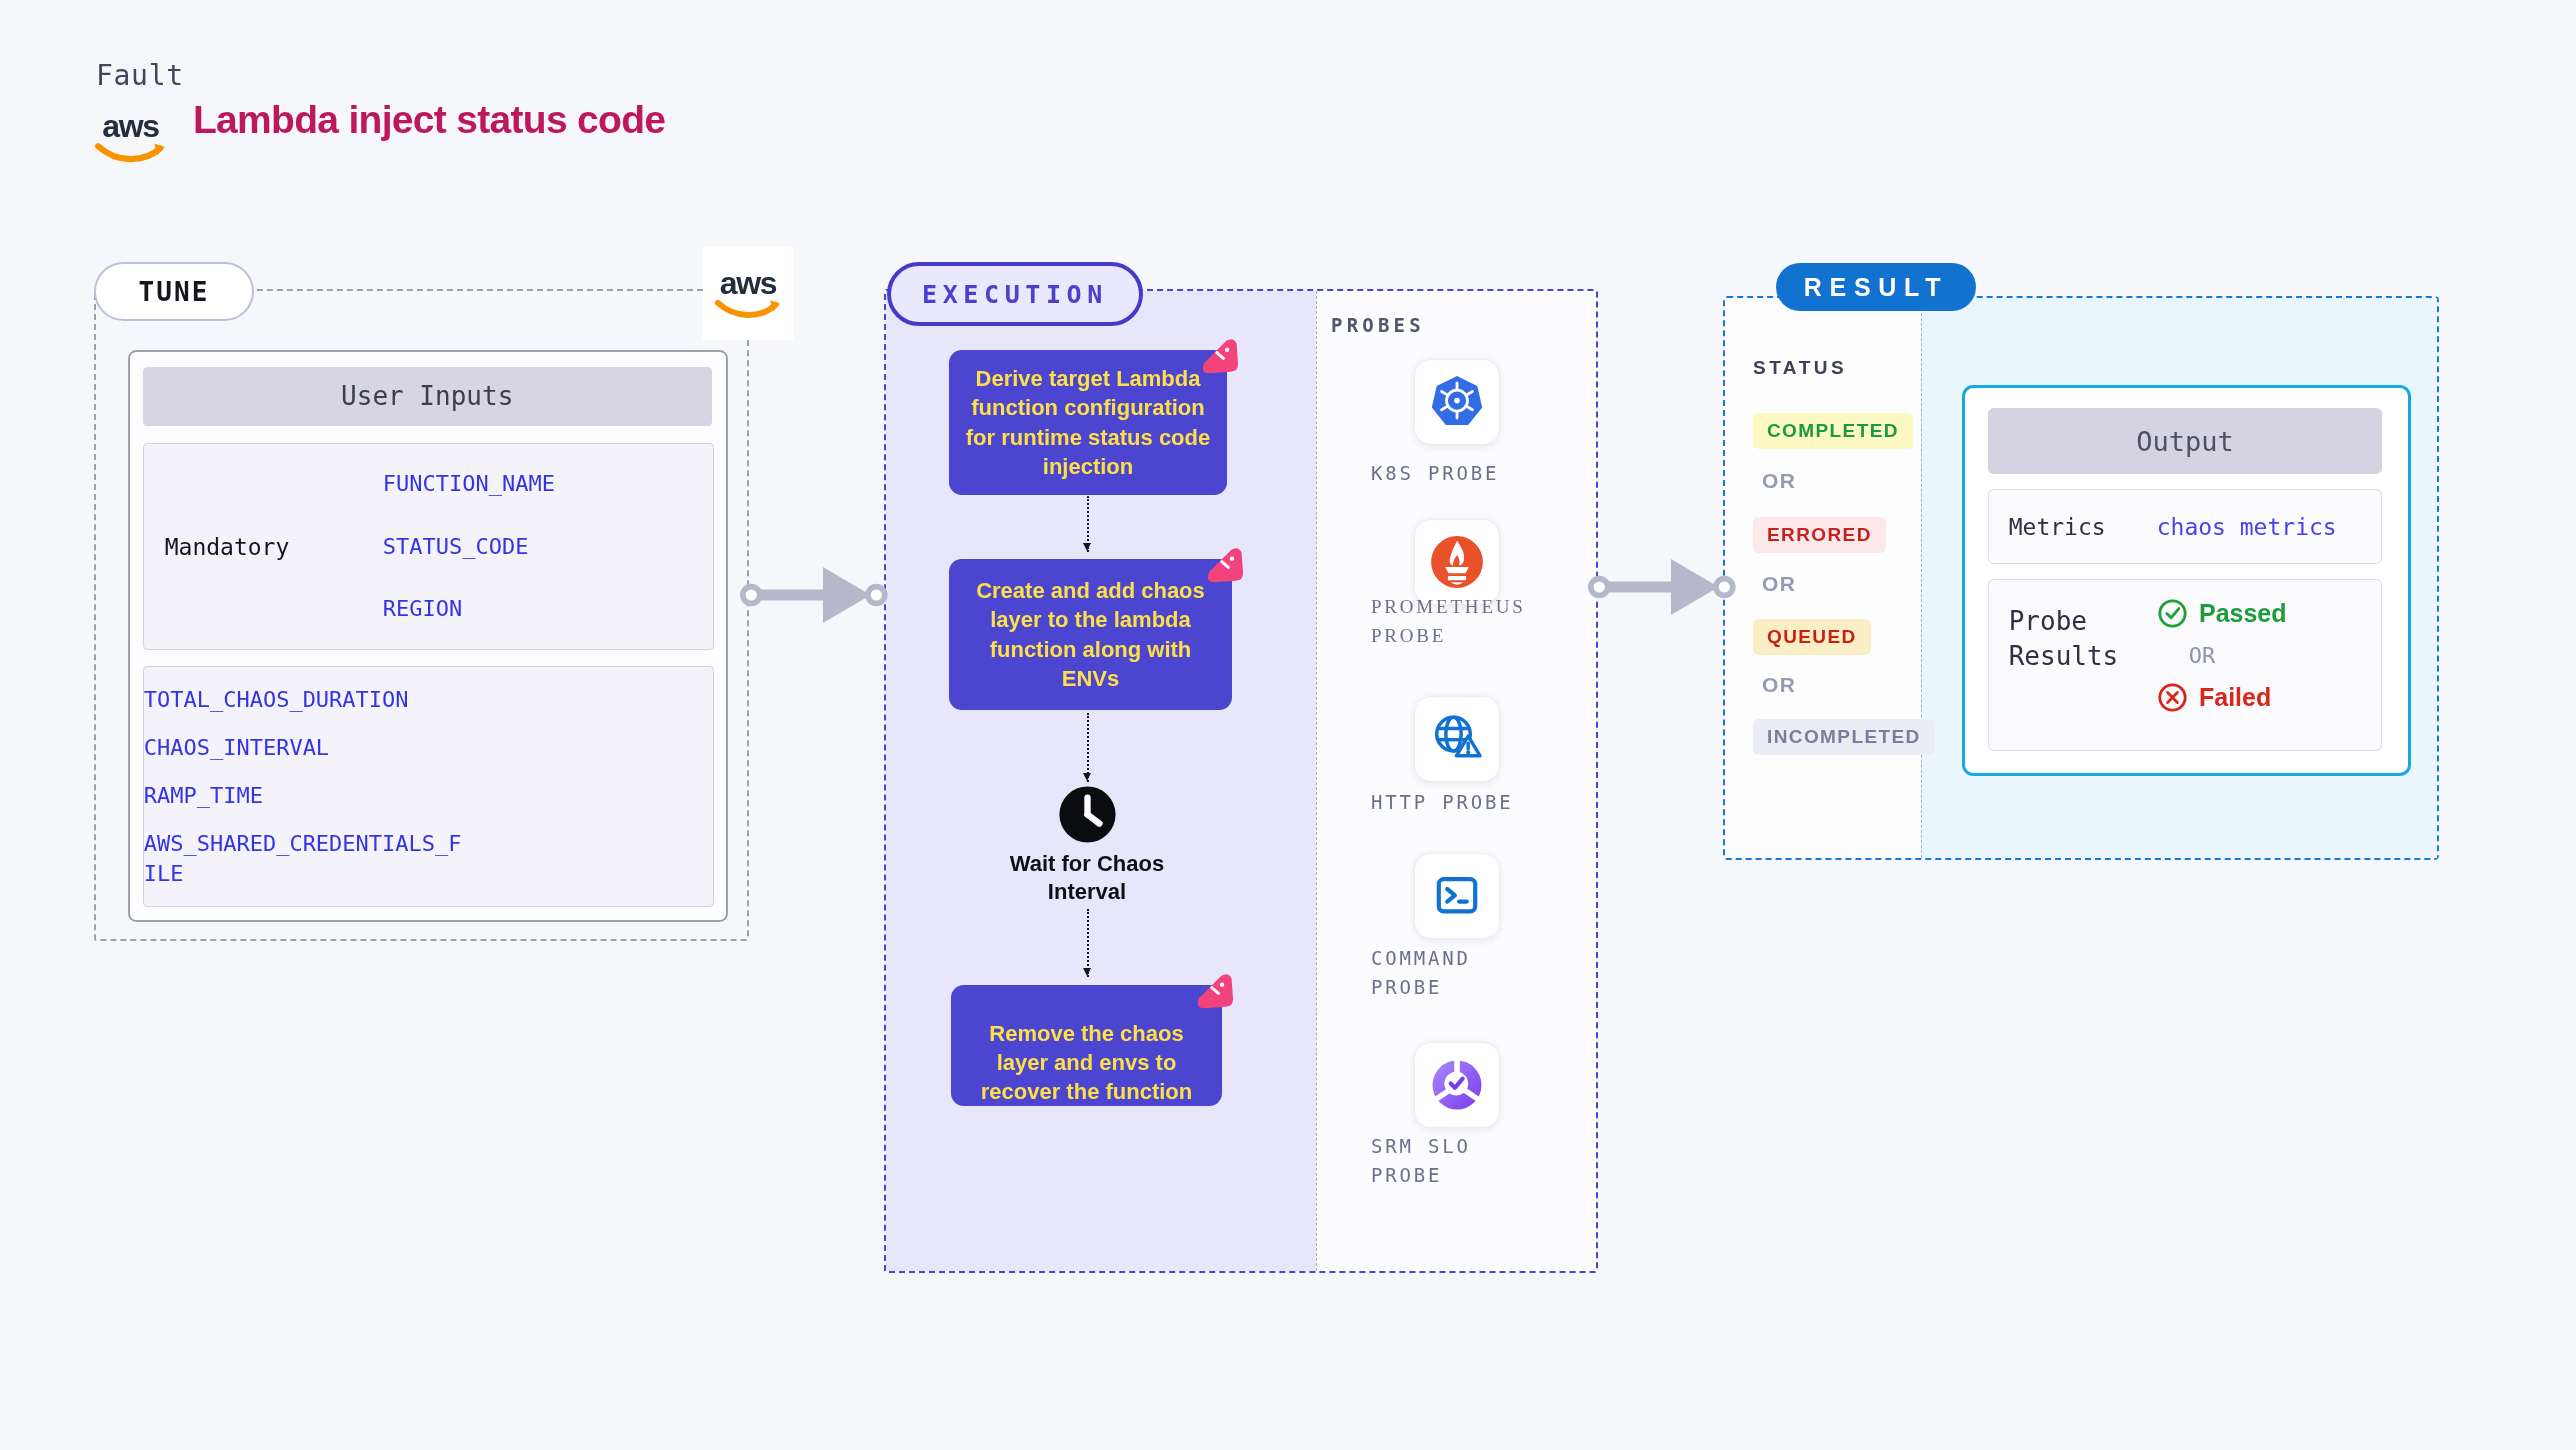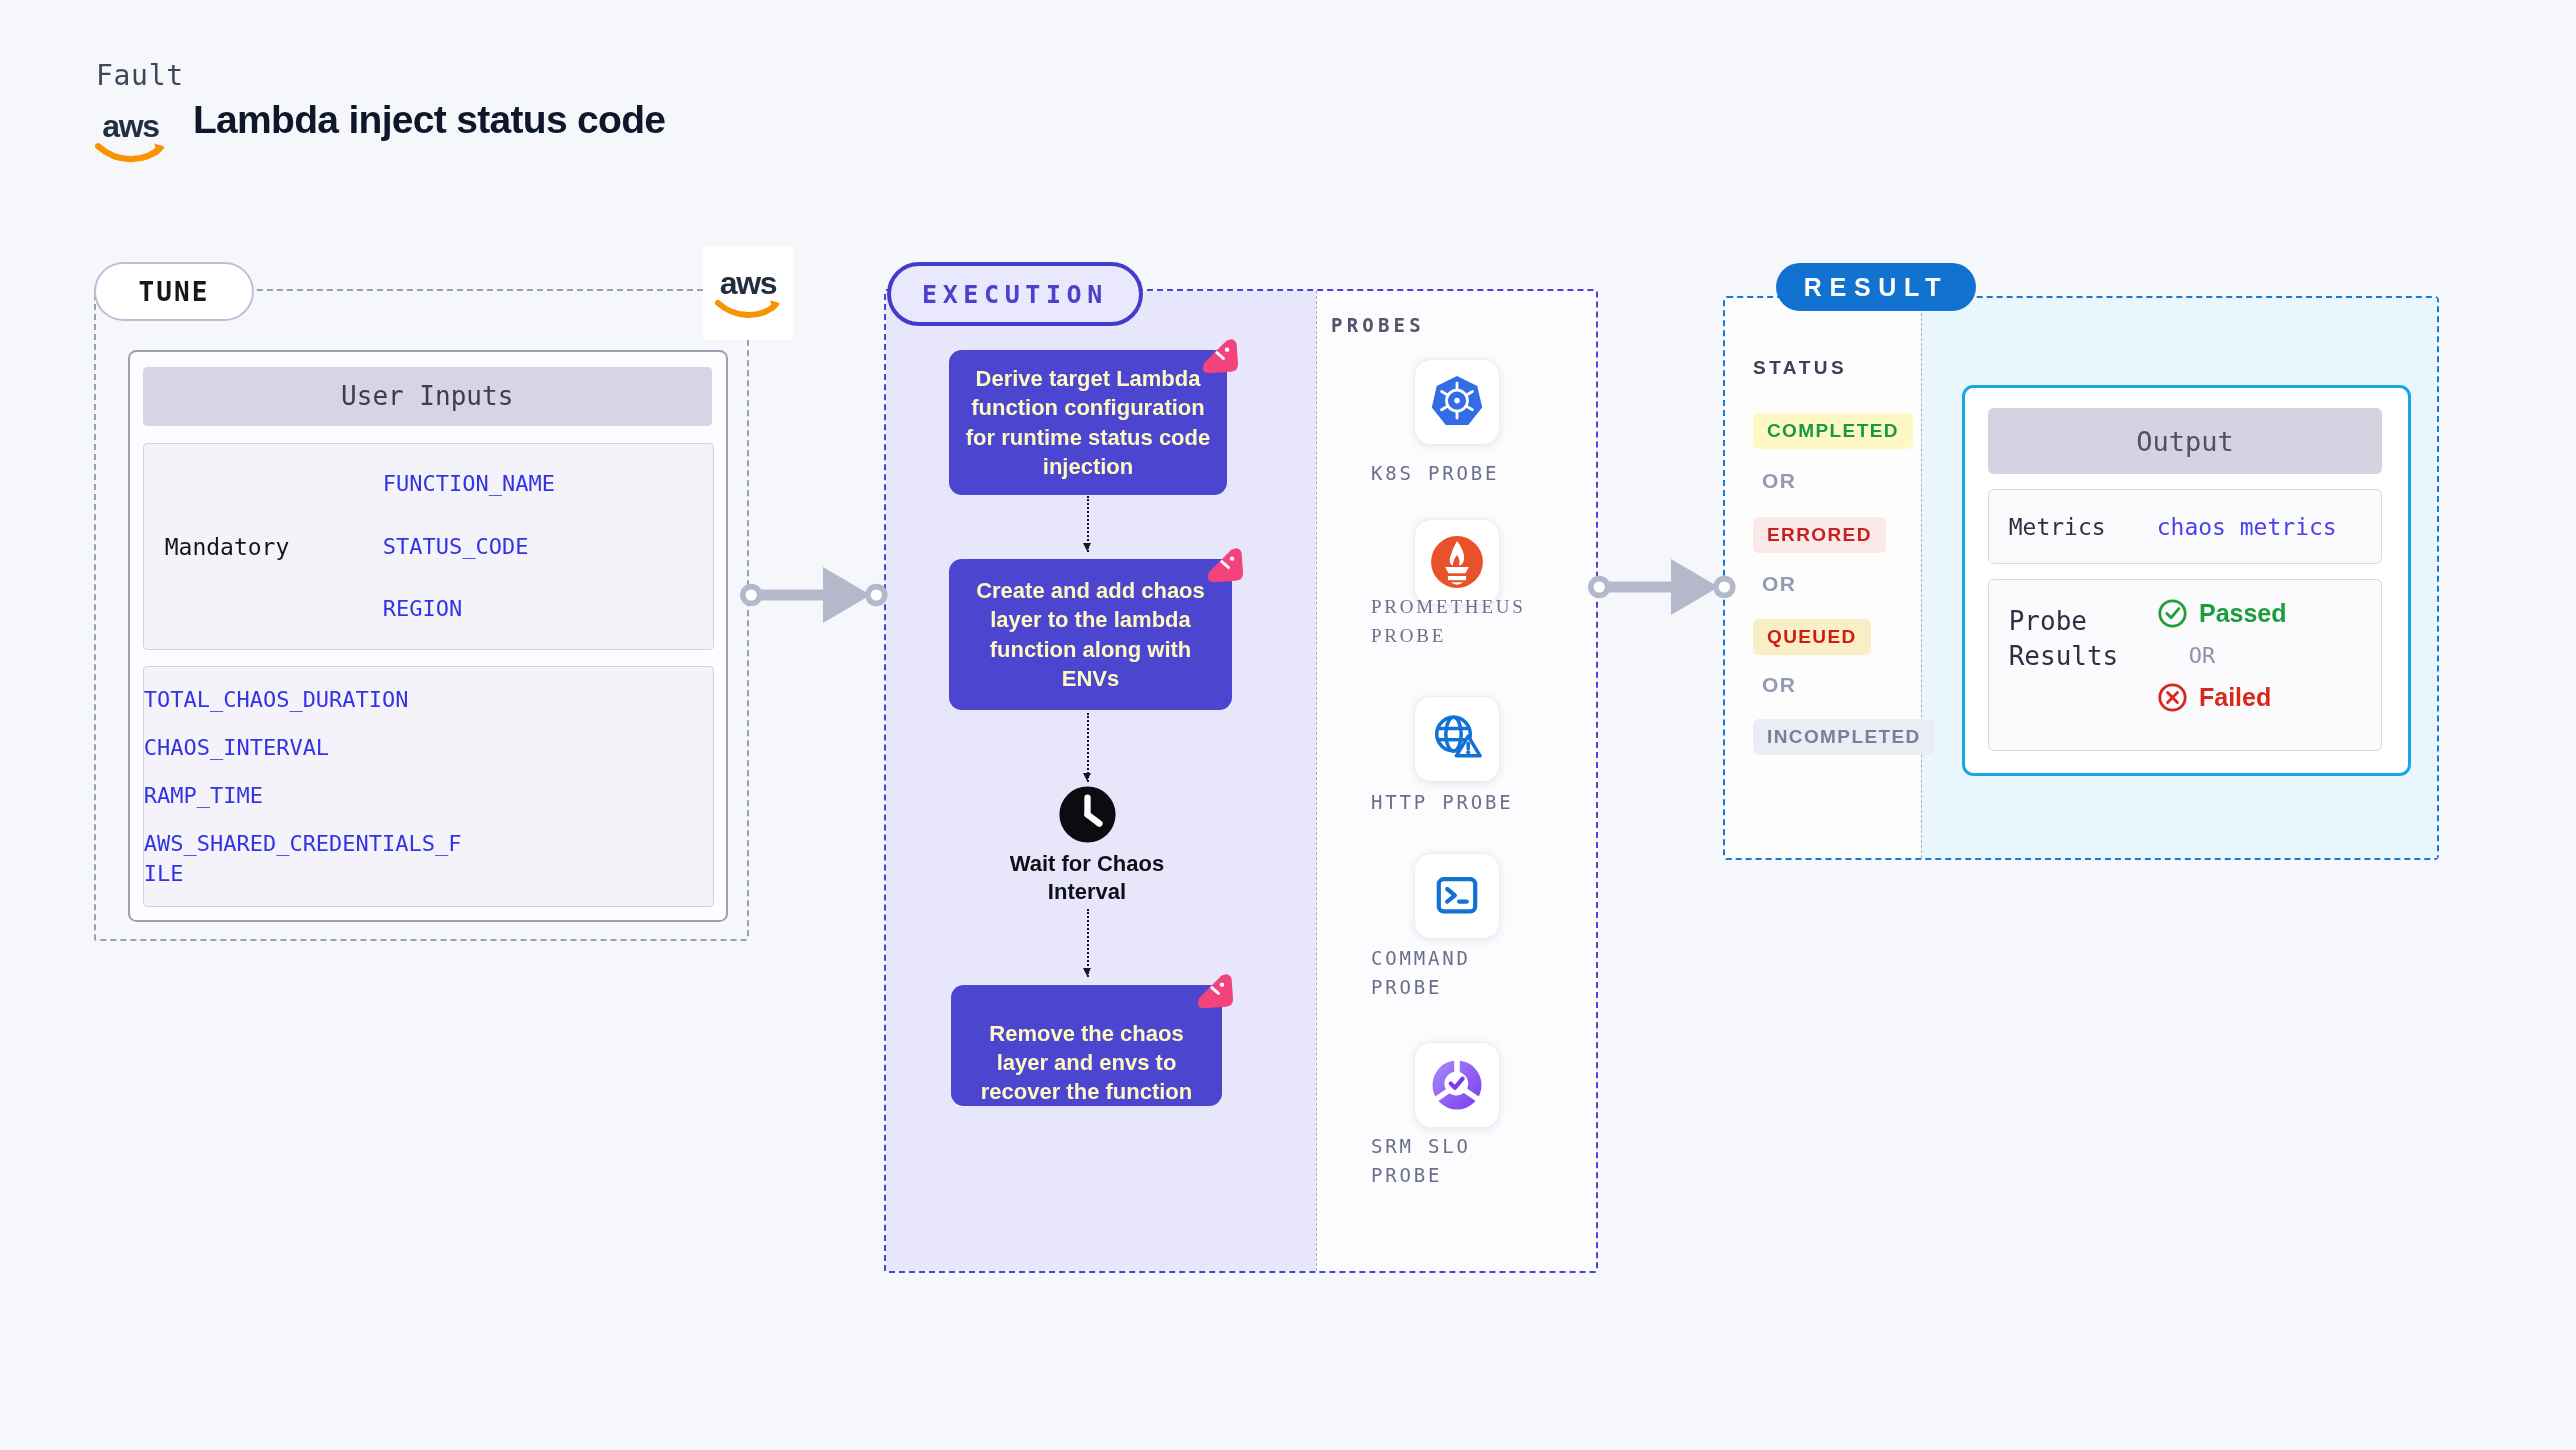--- a/index.html
+++ b/index.html
@@ -3,21 +3,21 @@
 <meta charset="utf-8">
 <style>
   html,body{margin:0;padding:0;background:#f6f7fb;}
   #canvas{position:relative;width:2576px;height:1451px;background:#f6f7fb;overflow:hidden;
           font-family:"Liberation Sans",sans-serif;}
   .mono{font-family:"DejaVu Sans Mono","Liberation Mono",monospace;}
   .abs{position:absolute;}
 
   
   .eyebrow{left:96px;top:59px;font-size:28px;color:#42465a;letter-spacing:0.7px;}
-  .page-title{left:193px;top:98px;font-size:39px;font-weight:700;color:#0f172a;letter-spacing:-0.7px;}
+  .page-title{left:193px;top:98px;font-size:39px;font-weight:700;color:#be185d;letter-spacing:-0.7px;}
   .aws-logo{display:flex;flex-direction:column;align-items:center;line-height:1;}
   .aws-word{font-weight:700;font-size:32px;color:#232f3e;letter-spacing:-1.4px;}
   .header-aws{left:94px;top:110px;}
 
   
   .tune-box{left:94px;top:289px;width:651px;height:648px;border:2.1px dashed #9aa1ae;border-radius:2.8px;}
   .exec-box{left:884px;top:289px;width:710px;height:980px;border:2.1px dashed #4a44d4;border-radius:2.8px;display:flex;}
   .exec-left{width:430px;height:100%;background:#e8e6fa;}
   .exec-right{flex:1;height:100%;background:#fcfcff;border-left:1.4px dashed #a9adbf;}
   .result-box{left:1723px;top:296px;width:712px;height:560px;border:2.8px dashed #1878d8;border-radius:4.2px;display:flex;}
@@ -45,21 +45,21 @@
   .ui-row-optional{top:314px;height:239px;}
   .ui-row-label{width:239px;display:flex;align-items:center;padding-left:21px;box-sizing:border-box;
                 font-size:23px;color:#14161d;}
   .ui-vals{flex:1;display:flex;flex-direction:column;justify-content:space-around;padding:8.4px 0;}
   .ui-val{font-size:22px;color:#3434e4;width:320px;word-break:break-all;line-height:1.35;}
 
   
   .arrow-svg{z-index:6;}
 
   
-  .step{background:#4b45d0;border-radius:12.7px;color:#fef9c3;display:flex;align-items:center;justify-content:center;
+  .step{background:#4b45d0;border-radius:12.7px;color:#fde047;display:flex;align-items:center;justify-content:center;
         text-align:center;font-weight:700;font-size:22px;line-height:1.32;padding:0 14px;box-sizing:border-box;z-index:3;}
   .step1{left:949px;top:350px;width:278px;height:145px;}
   .step2{left:949px;top:559px;width:283px;height:151px;}
   .step3{left:951px;top:985px;width:271px;height:121px;align-items:flex-end;}
   .fault-badge{position:absolute;right:-14px;top:-15.5px;width:44px;height:44px;}
   .conn{border-left:2.8px dotted #15171c;z-index:2;}
   .conn:after{content:'';position:absolute;bottom:-2.8px;left:-6.3px;border:4.9px solid transparent;border-top:8.4px solid #15171c;}
   .wait-label{left:981px;top:850px;width:212px;text-align:center;font-size:22px;font-weight:700;color:#0d1016;line-height:1.25;}
 
   

